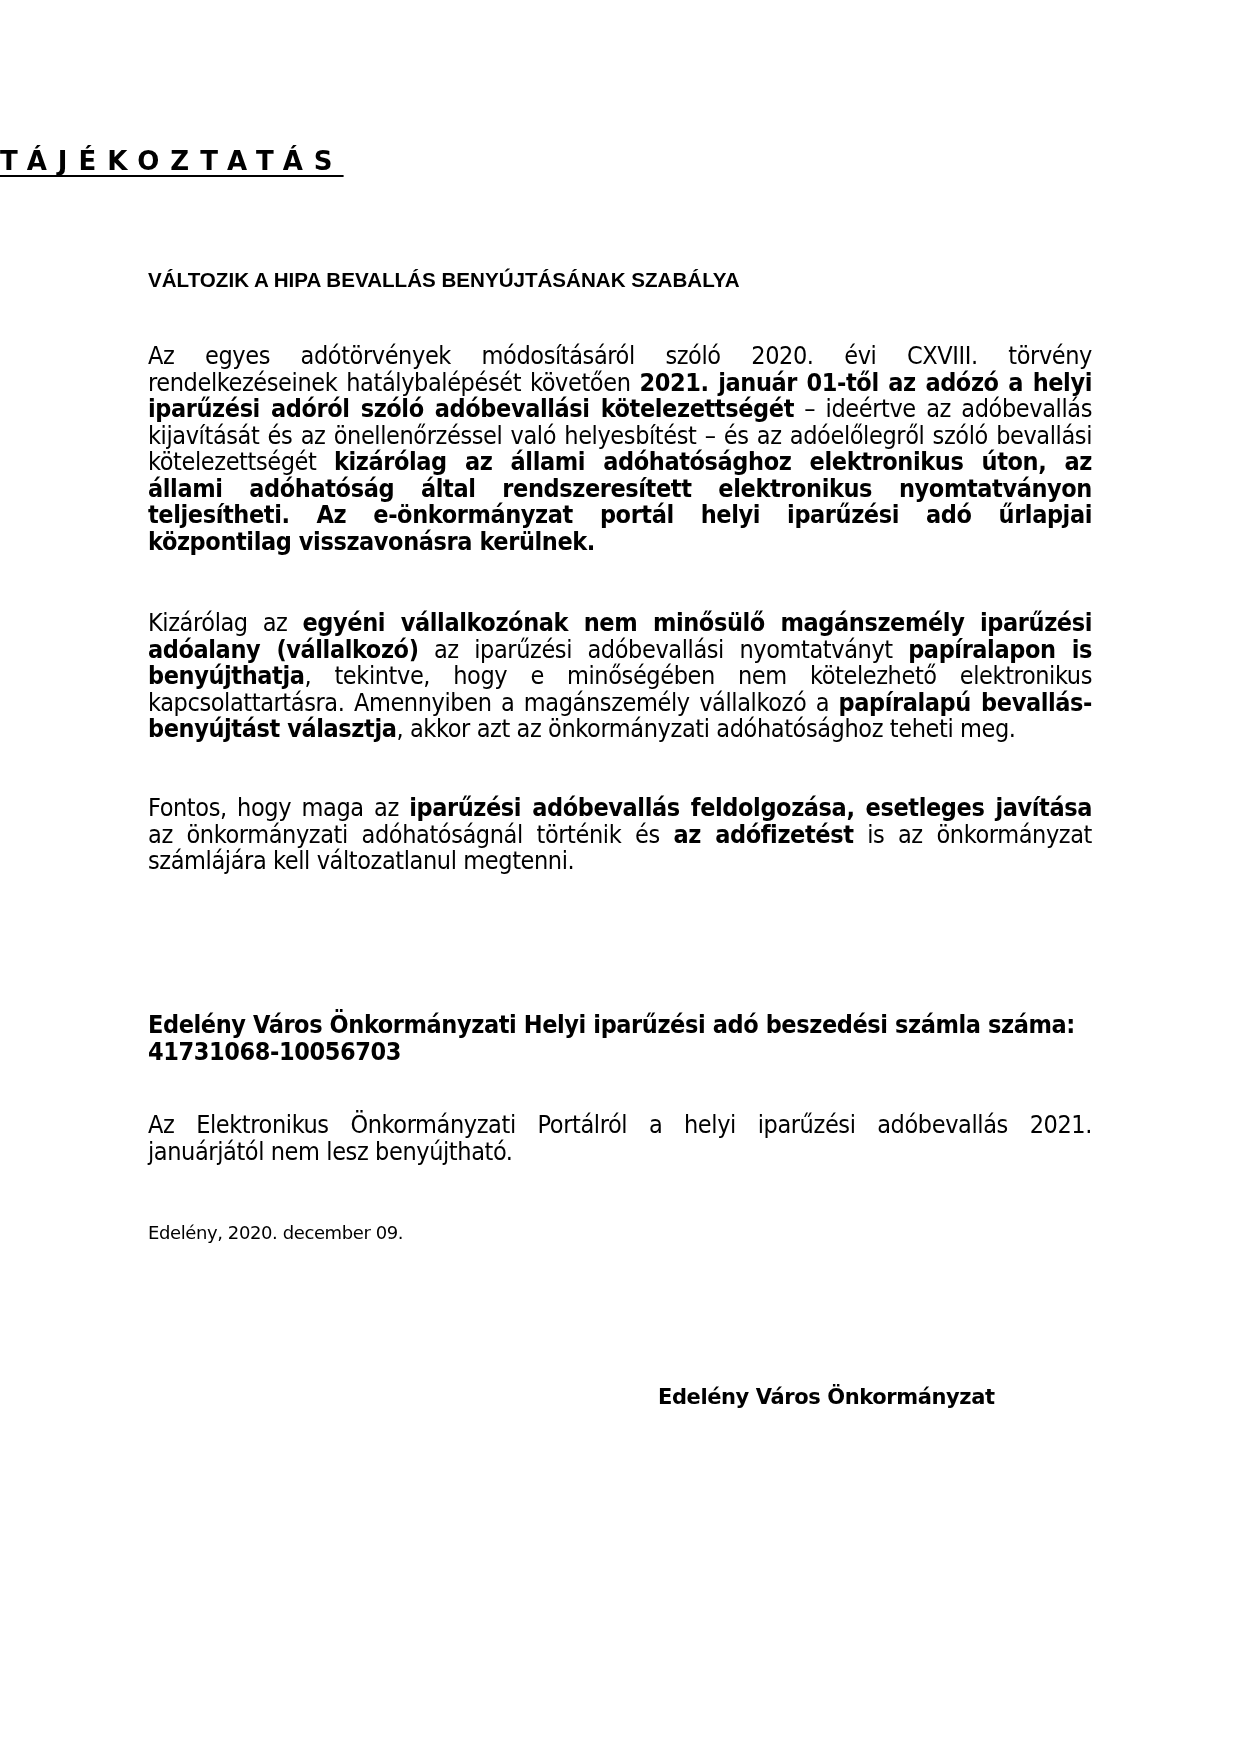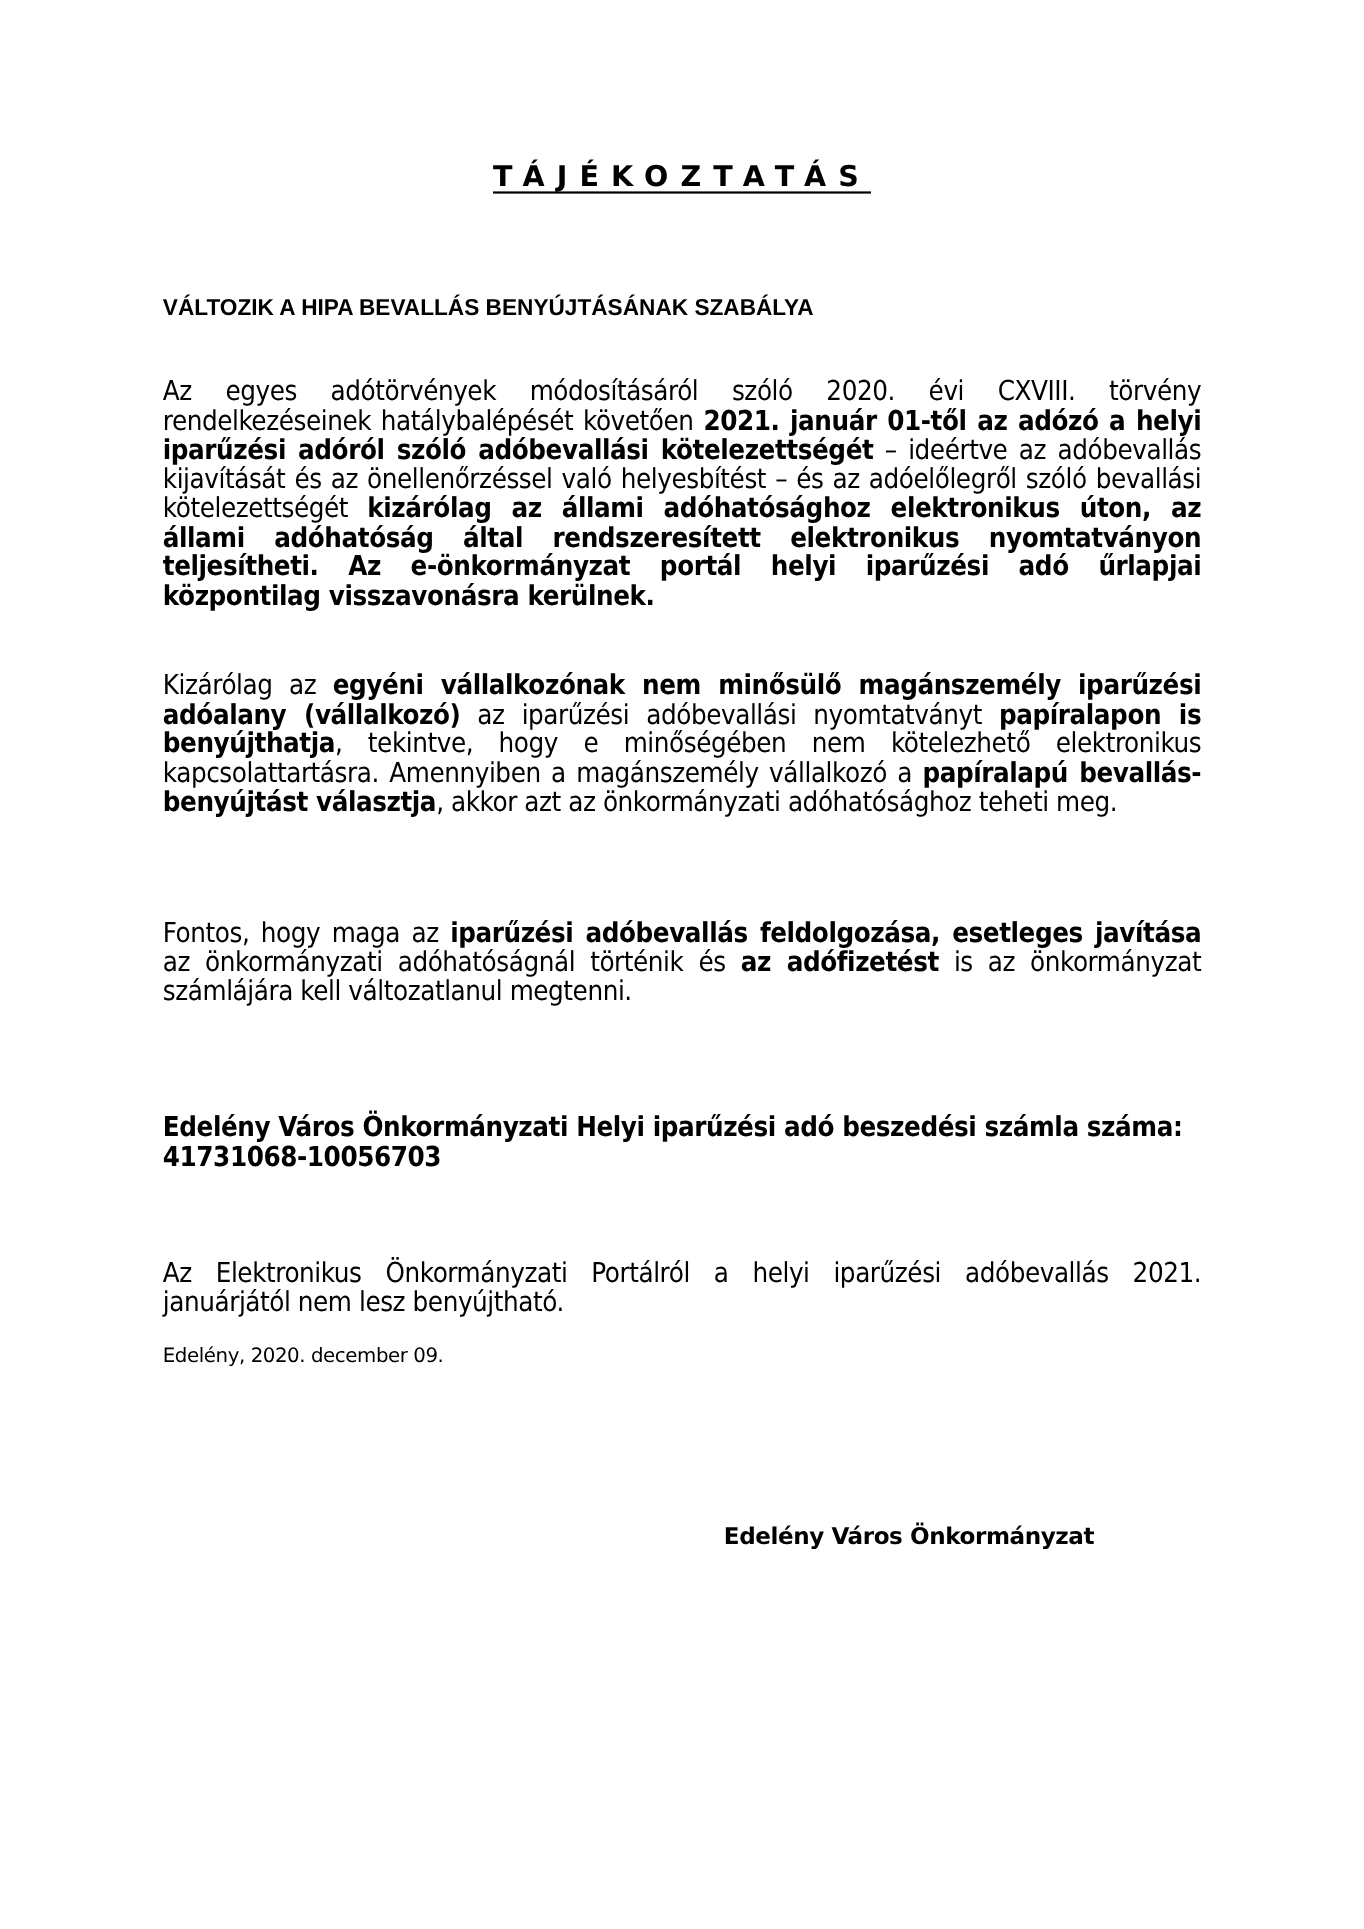--- a/index.html
+++ b/index.html
@@ -1,33 +1,33 @@
 <!DOCTYPE html>
 <html><head>
 <meta charset="utf-8">
 <style>
   html, body { margin: 0; padding: 0; background: #ffffff; }
   body { width: 1240px; height: 1754px; position: relative; overflow: hidden;
          font-family: "DejaVu Sans", sans-serif; color: #000000; }
   .page { position: absolute; left: 0; top: 0; width: 1240px; height: 1754px; background: #ffffff; }
-  .title { position: absolute; top: 146px; left: 0; width: 1240px; text-align: center;
+  .title { position: absolute; top: 146px; left: 0; width: 1240px; text-align: left;
            font-weight: bold; font-size: 26px; letter-spacing: 11px; }
   .title span { text-decoration: underline; text-underline-offset: 5px; text-decoration-thickness: 2px; }
   .heading { position: absolute; top: 268px; left: 148px; width: 944px;
              font-weight: bold; font-size: 21px; font-family: "Liberation Sans", sans-serif; transform: scaleX(0.98); transform-origin: left; }
   .body-text { position: absolute; left: 148px; width: 944px;
                font-family: "DejaVu Sans Condensed", "DejaVu Sans", sans-serif;
                font-size: 25px; line-height: 26.5px; text-align: justify; letter-spacing: -0.4px; }
   .body-text b { font-weight: bold; }
   #p1 { top: 343px; }
   #p2 { top: 610px; }
-  #p3 { top: 795px; margin-top: 40px; }
+  #p3 { top: 795px; }
   #p4 { top: 917px; }
   #p5 { top: 1012px; font-weight: bold; }
-  #p6 { top: 1112px; margin-top: 32px; }
+  #p6 { top: 1112px; }
   .date { position: absolute; left: 148px; top: 1222px; font-size: 18px; letter-spacing: -0.4px; }
   .signature { position: absolute; left: 658px; top: 1345px; font-size: 21px; font-weight: bold; letter-spacing: -0.4px; margin-top: 40px; }
 </style>
 </head>
 <body>
 
 <div class="page">
   <div class="title"><span>TÁJÉKOZTATÁS</span></div>
 
   <div class="heading">VÁLTOZIK A HIPA BEVALLÁS BENYÚJTÁSÁNAK SZABÁLYA</div>

